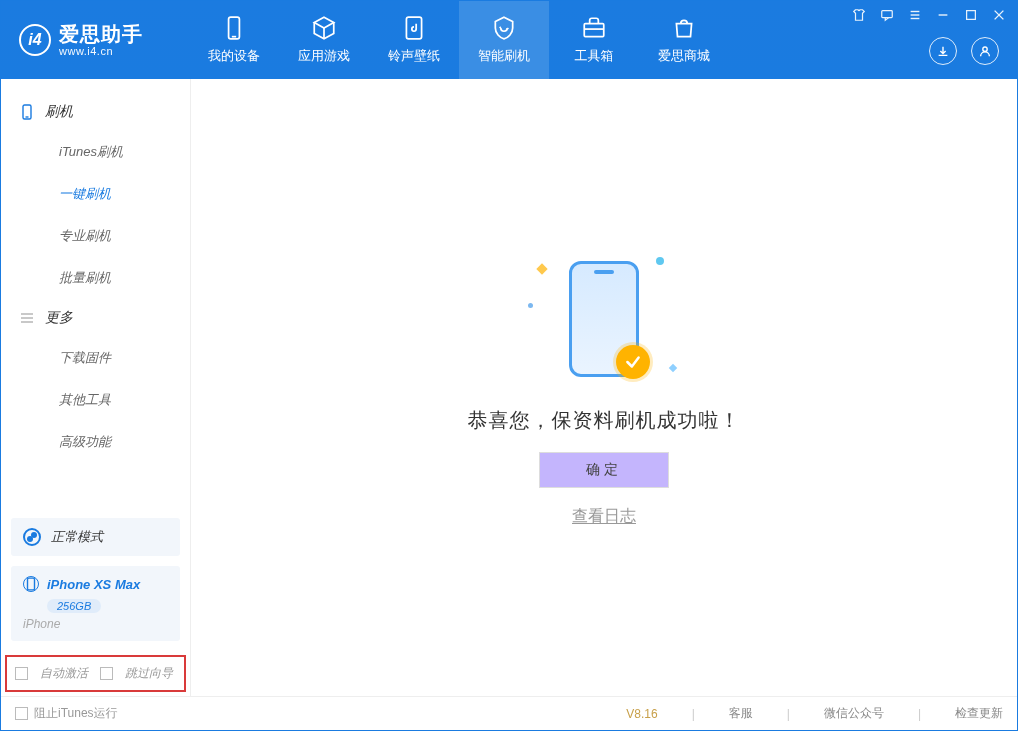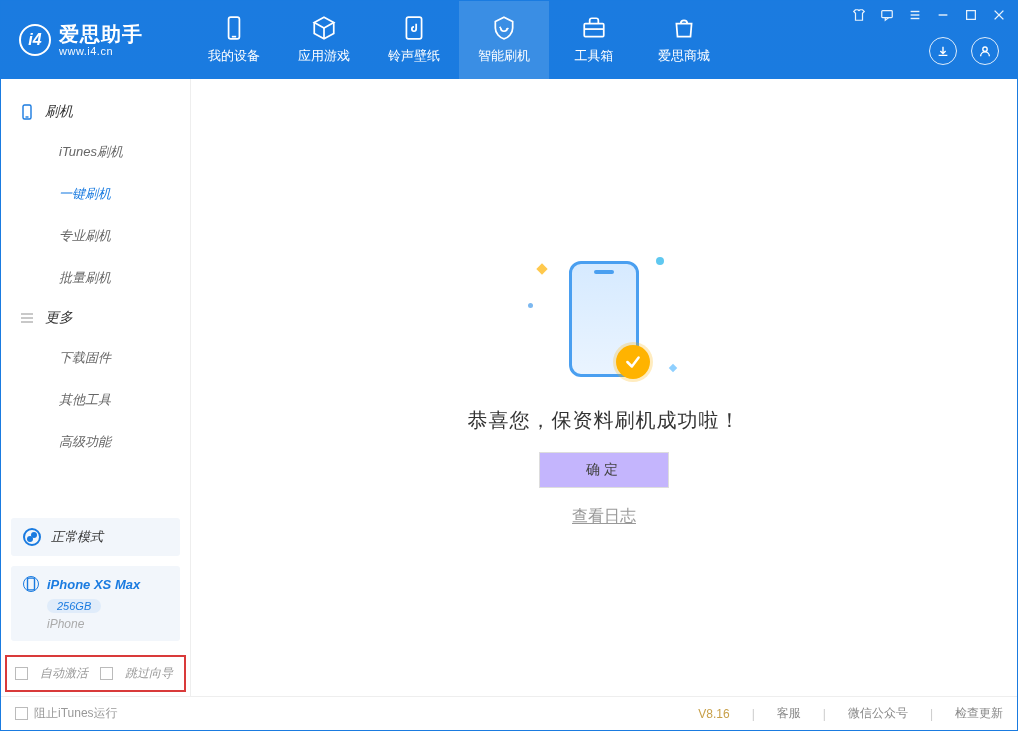--- a/index.html
+++ b/index.html
@@ -166,21 +166,21 @@
   bottom:2px; right:6px;
 }
 
 .device-card { font-size:13px; }
 .device-row1 { display:flex; align-items:center; gap:8px; color:#1a7be0; font-weight:600; margin-bottom:6px;}
 .dev-icon { width:16px; height:16px; border:1.5px solid #1a7be0; border-radius:50%; display:flex; align-items:center; justify-content:center;}
 .storage-badge {
   display:inline-block; font-size:11px; background:#e0ecfa; color:#1a7be0;
   border-radius:10px; padding:1px 10px; margin-left:24px; margin-bottom:4px;
 }
-.device-type { color:#aaa; font-size:12px; margin-left:24px; }
+.device-type { color:#aaa; font-size:12px; }
 
 .opt-row {
   border: 2px solid #d93a3a;
   margin: 4px;
   padding: 8px 8px;
   display:flex;
   gap: 12px;
   align-items:center;
   color:#999;
   font-size:12px;
@@ -252,21 +252,21 @@
 
 .footer {
   height: 34px;
   border-top: 1px solid #eee;
   display: flex;
   align-items: center;
   padding: 0 14px;
   font-size: 12px;
   color:#999;
 }
-.footer .right { margin-left:auto; display:flex; align-items:center; gap:12px; }
+.footer .right { margin-left:auto; display:flex; align-items:center; gap:24px; }
 .vsep { color:#ccc; padding:0 10px; }
 .flink { cursor:pointer; color:#888; }
 .version { color:#c8a04a; }
 
 </style>
 </head>
 <body>
 
 <div class="window">
 

